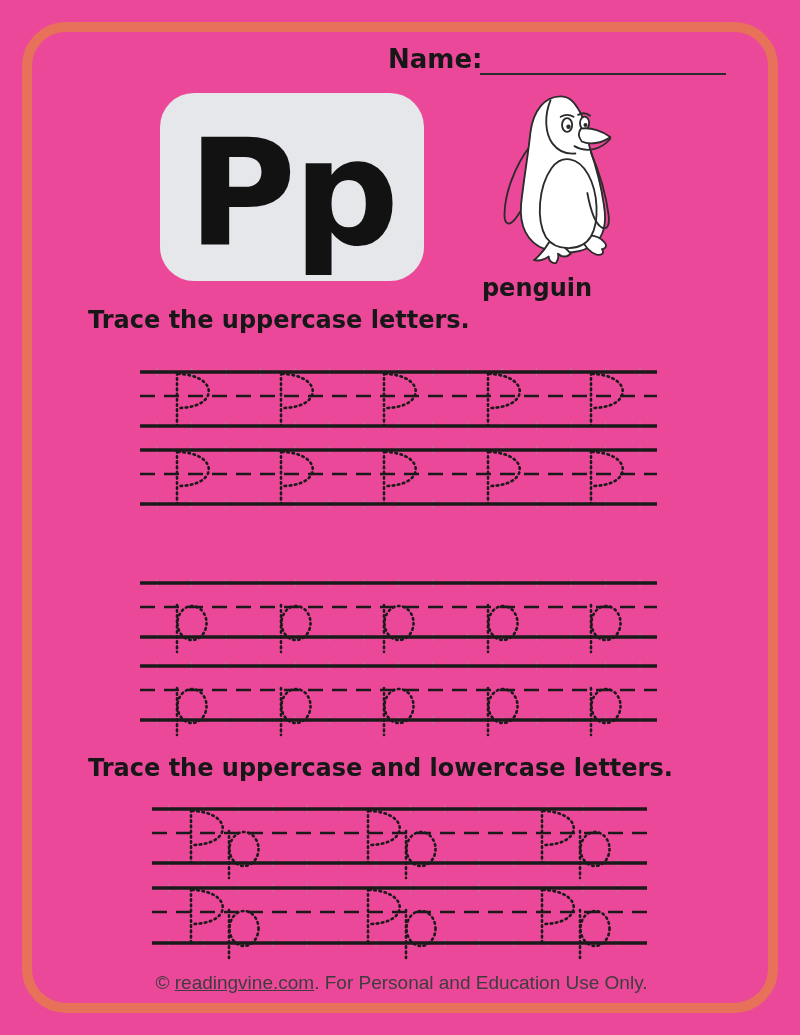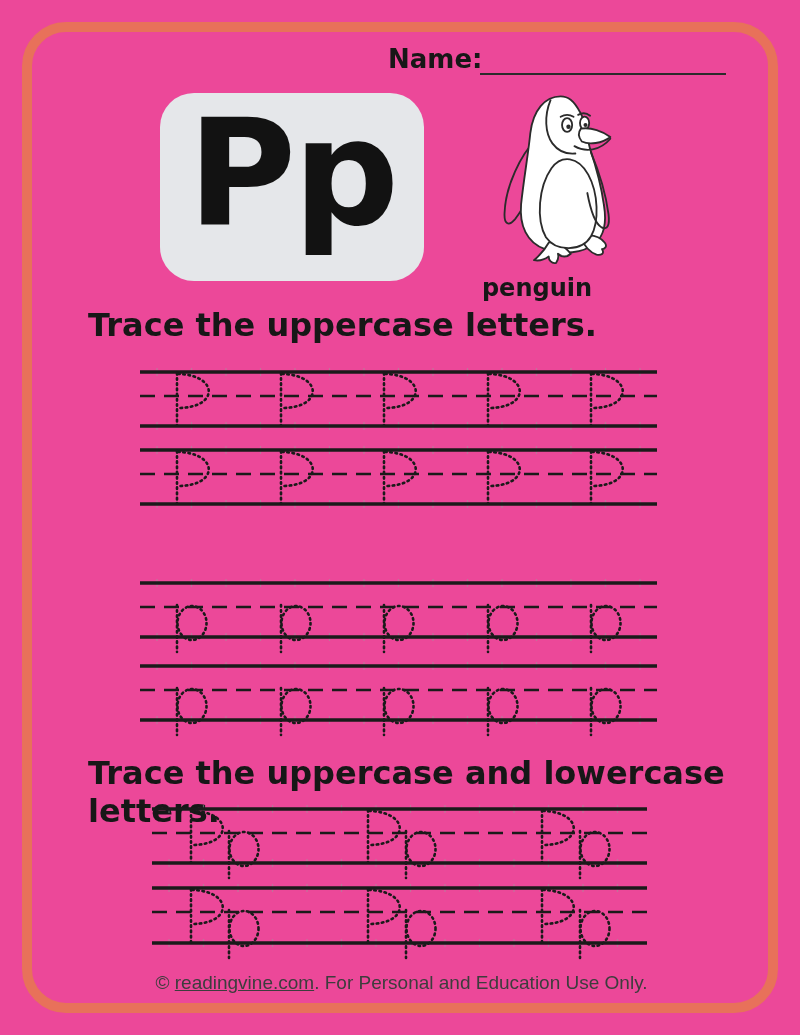--- a/index.html
+++ b/index.html
@@ -4,27 +4,27 @@
 <style>
   html,body{margin:0;padding:0;background:#ffffff;}
   .page{position:relative;width:800px;height:1035px;background:#ec4899;overflow:hidden;
         font-family:"DejaVu Sans","Liberation Sans",sans-serif;color:#141414;}
   .frame{position:absolute;left:22px;top:22px;right:22px;bottom:22px;
          border:10px solid #E8715A;border-radius:44px;pointer-events:none;}
   .name-label{position:absolute;left:388px;top:44px;font-size:26px;font-weight:600;color:#171717;}
   .name-line{position:absolute;left:480px;top:44px;width:246px;height:29px;
              border-bottom:2.5px solid #2b2b2b;}
   .letter-card{position:absolute;left:160px;top:93px;width:264px;height:188px;
-               background:#E5E7EA;border-radius:34px;display:flex;align-items:flex-start;justify-content:center;}
+               background:#E5E7EA;border-radius:34px;display:flex;align-items:center;justify-content:center;}
   .letter-card-text{font-size:148px;font-weight:700;letter-spacing:-3px;color:#121212;
                     line-height:1;transform:translateY(6px);}
   .mascot-svg{position:absolute;left:491px;top:90px;width:143px;height:184px;}
   .mascot-caption{position:absolute;left:452px;top:274px;width:170px;text-align:center;
                   font-size:24px;font-weight:700;color:#171717;}
-  .heading{position:absolute;left:88px;margin:0;font-size:32px;font-weight:600;color:#171717;}
+  .heading{position:absolute;left:88px;margin:0;font-size:24px;font-weight:600;color:#171717;}
   #h-upper{top:306px;} #h-lower{top:532px;} #h-mixed{top:754px;}
   .band{position:absolute;overflow:visible;}
   .band .solid{stroke:#1a1a1a;stroke-width:3.4;}
   .band .dash{stroke:#1a1a1a;stroke-width:2.6;stroke-dasharray:15 9;}
   .band .dot{stroke:#1a1a1a;stroke-width:2.6;fill:none;stroke-dasharray:1.6 3.6;stroke-linecap:round;}
   .band .tick{stroke:#9a9a9a;stroke-width:1.2;opacity:.55;}
   .footer{position:absolute;left:3px;right:0;top:972px;text-align:center;
           font-family:"Liberation Sans","DejaVu Sans",sans-serif;font-size:19px;color:#3d3d3d;}
   .footer a{color:#3d3d3d;text-decoration:underline;cursor:pointer;}
   .penguin-art{fill:#ffffff;stroke:#2b2b2b;stroke-width:2;stroke-linejoin:round;stroke-linecap:round;}

